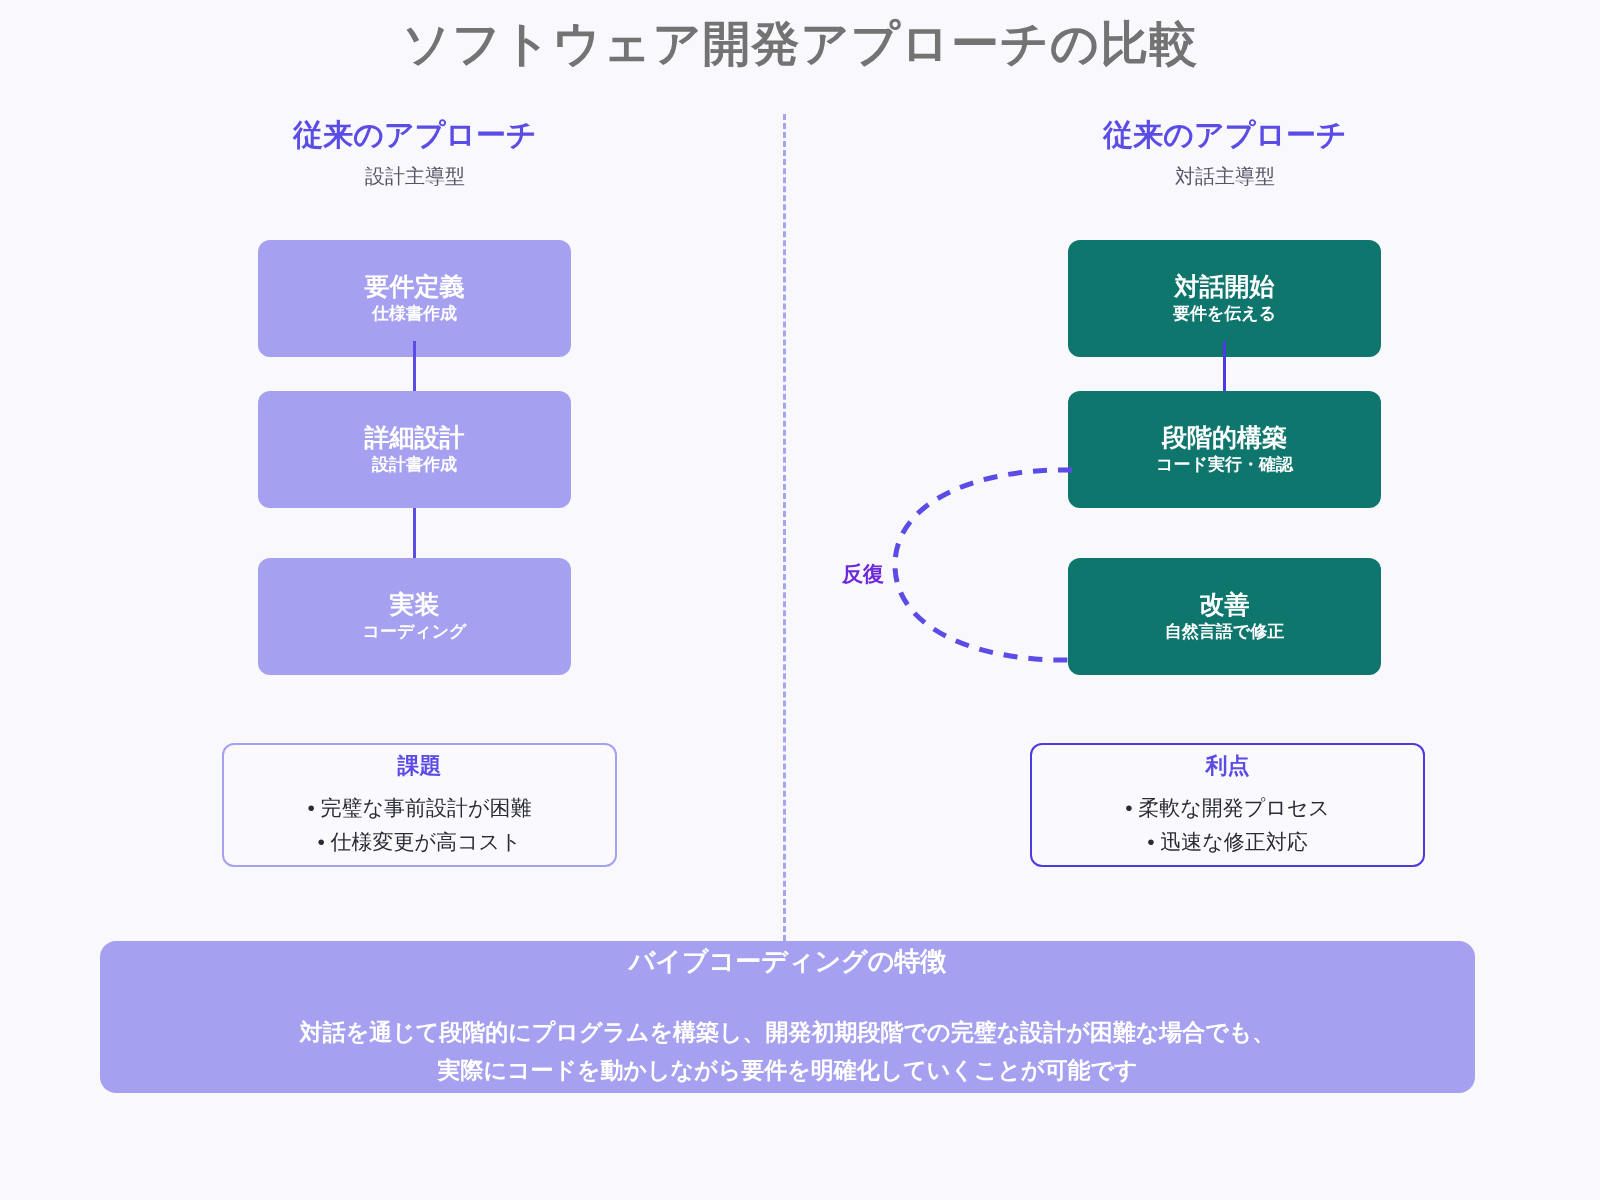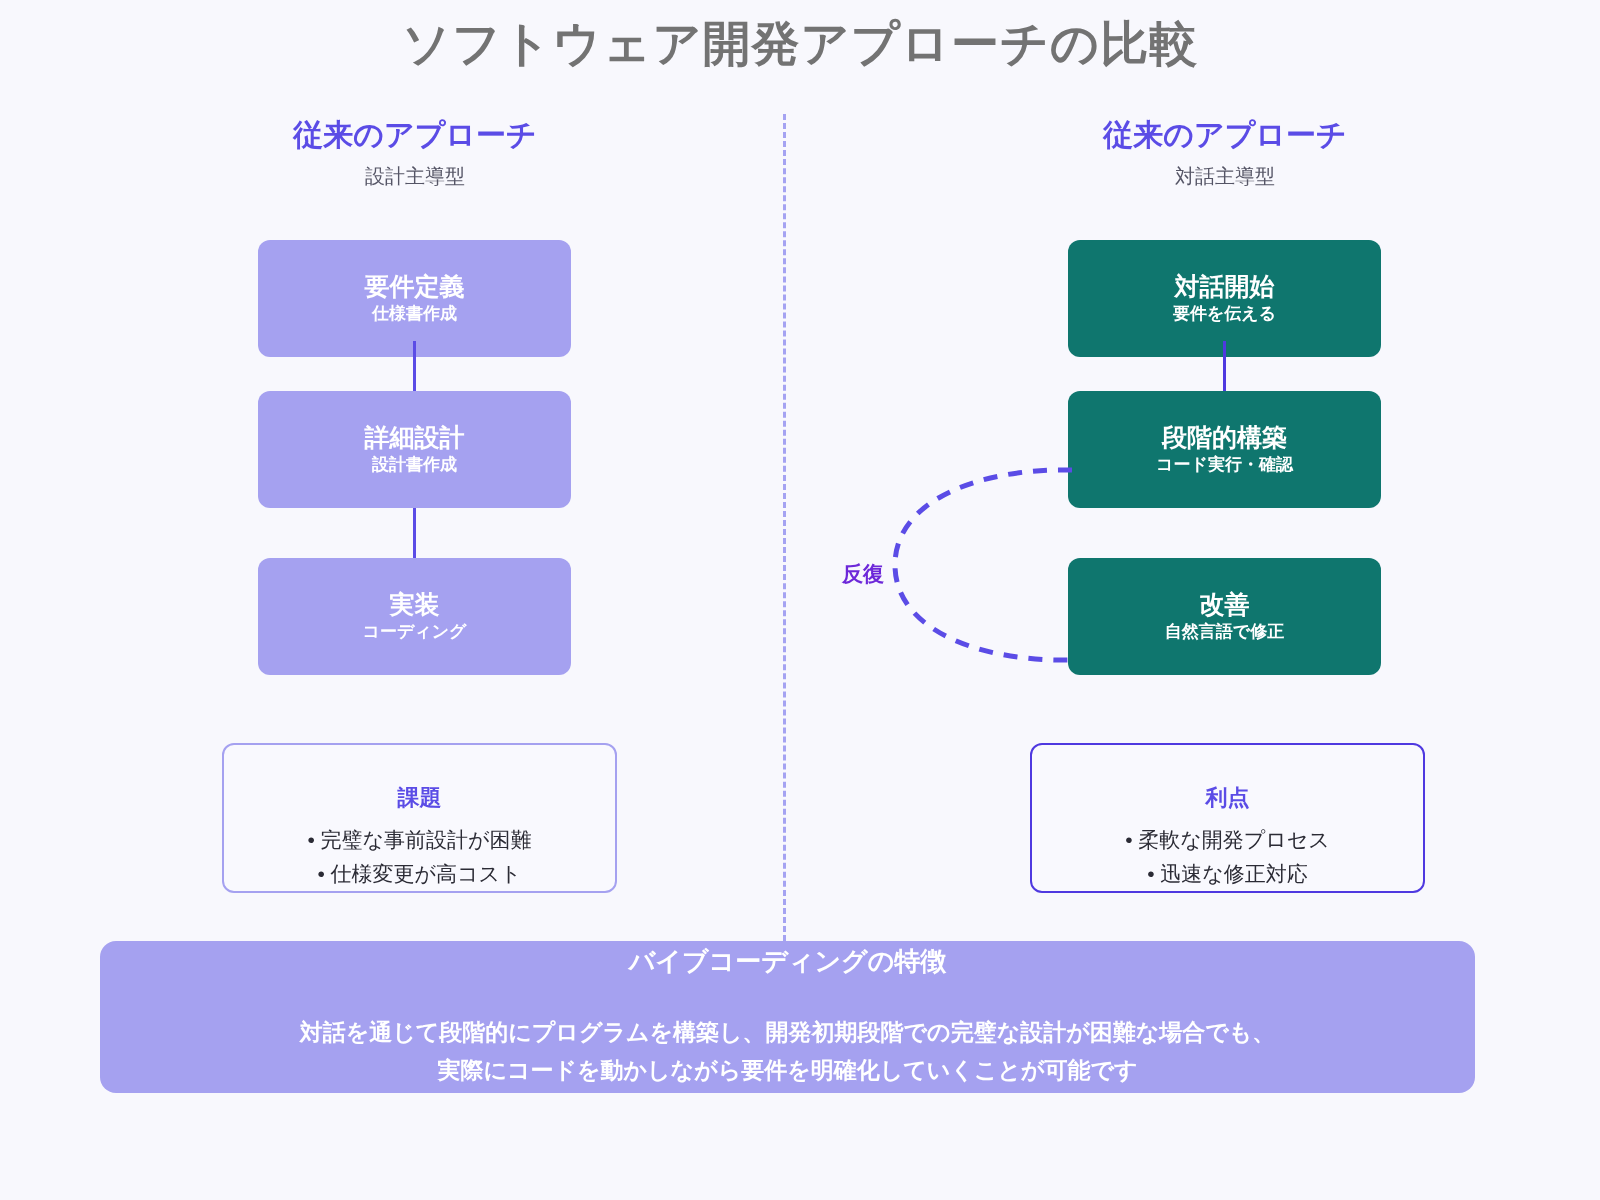--- a/index.html
+++ b/index.html
@@ -129,28 +129,28 @@
     font-weight: bold;
     color: #6d28d9;
     margin-top: 8px;
   }
 
   
   .callout {
     position: absolute;
     top: 743px;
     width: 395px;
-    height: 150px;
+    height: 124px;
     border-radius: 12px;
     background: #f9f9fe;
     box-sizing: border-box;
     display: flex;
     flex-direction: column;
     align-items: center;
-    justify-content: flex-end;
+    justify-content: flex-start;
     padding-top: 6px;
   }
   .callout.left-callout  { left: 222px; border: 2px solid #a5a1f0; }
   .callout.right-callout { left: 1030px; border: 2px solid #4f39e0; }
 
   .callout-title {
     font-size: 22px;
     font-weight: bold;
     color: #5b4ce6;
     margin-bottom: 10px;

